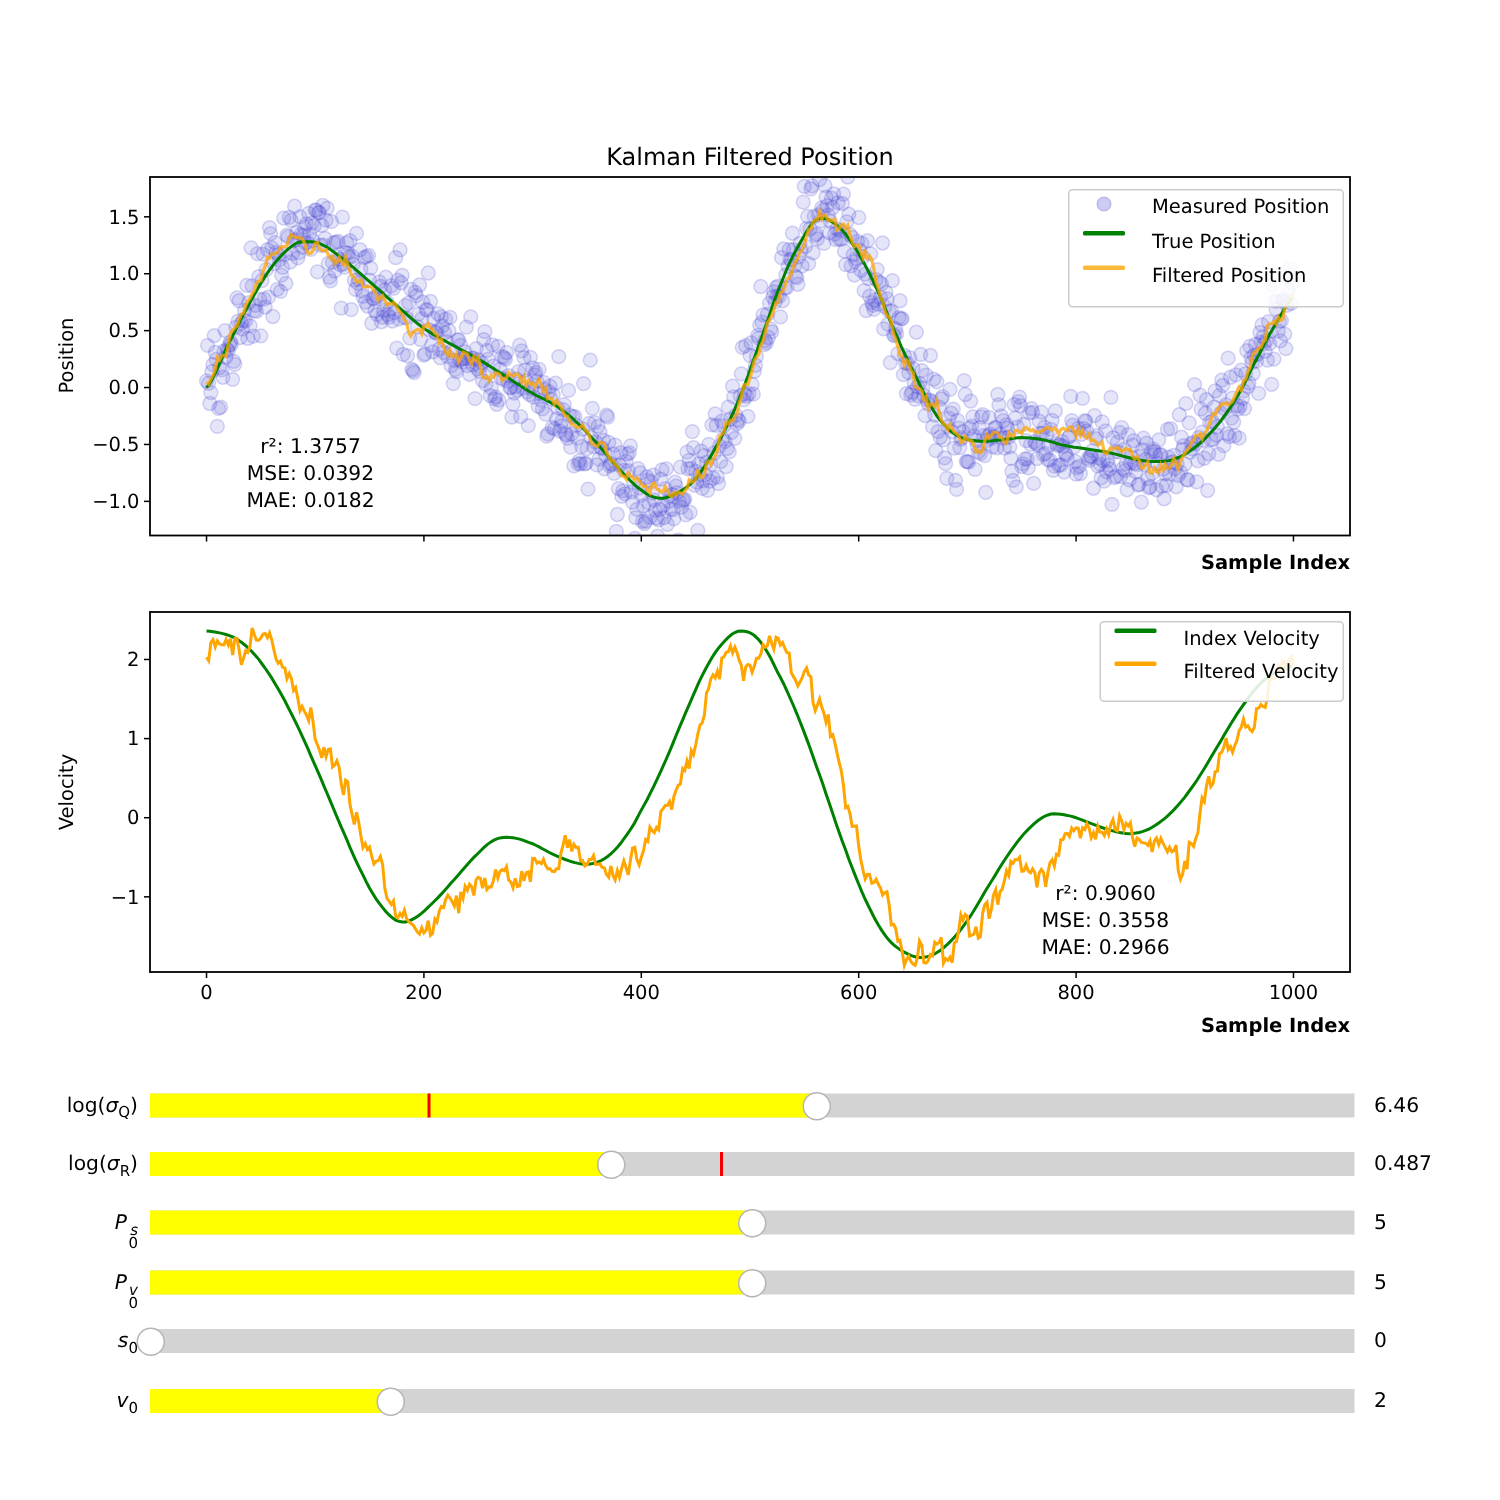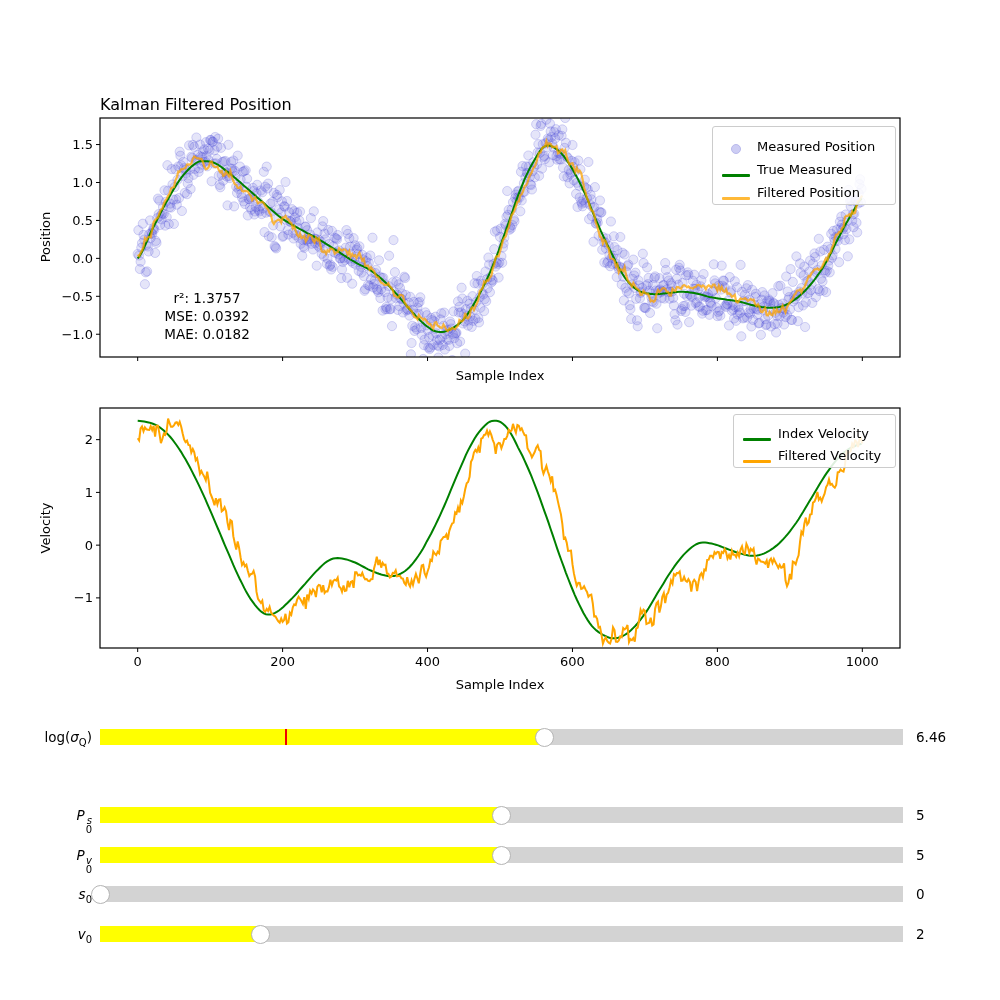--- a/index.html
+++ b/index.html
@@ -1,39 +1,39 @@
 <!DOCTYPE html>
 <html><head>
 <meta charset="utf-8">
 <style>
   html,body{margin:0;padding:0;background:#ffffff;}
   .fig{position:relative;width:1000px;height:1000px;background:#ffffff;overflow:hidden;
        font-family:"DejaVu Sans", sans-serif;color:#000;}
   svg{position:absolute;left:0;top:0;}
   svg text{font-family:"DejaVu Sans", sans-serif;fill:#000;}
 
-  .title{position:absolute;left:100px;width:800px;text-align:left;font-size:16px;line-height:19px;}
+  .title{position:absolute;left:100px;width:800px;text-align:center;font-size:16px;line-height:19px;}
   .pos-title{top:95px;}
   .vel-title{top:387px;}
-  .xlabel{position:absolute;left:100px;width:800px;text-align:center;font-size:13px;line-height:16px;}
+  .xlabel{position:absolute;left:100px;width:800px;text-align:right;font-size:13px;line-height:16px;font-weight:bold;}
   .pos-xlabel{top:368px;}
   .vel-xlabel{top:677px;}
   .ylabel{position:absolute;left:0;top:0;white-space:nowrap;font-size:13px;}
   .pos-ylabel{transform:translate(45px,237px) translate(-50%,-50%) rotate(-90deg);}
   .vel-ylabel{transform:translate(45px,528px) translate(-50%,-50%) rotate(-90deg);}
 
   .stats{position:absolute;width:180px;text-align:center;font-size:13.5px;line-height:18px;}
   .pos-stats{left:117px;top:289px;}
   .vel-stats{left:647px;top:587px;}
 
   .legend{position:absolute;border:1px solid #cccccc;border-radius:3px;
           background:rgba(255,255,255,0.87);box-sizing:border-box;padding:4px 8px;}
   .pos-legend{left:712px;top:126px;width:184px;}
   .vel-legend{left:733px;top:414px;width:163px;}
-  .lg-row{display:flex;align-items:flex-end;height:23px;gap:6px;}
+  .lg-row{display:flex;align-items:flex-start;height:23px;gap:17px;}
   .vel-legend .lg-row{height:22px;}
   .lg-sample{width:30px;display:flex;justify-content:center;align-items:center;flex:0 0 30px;}
   .lg-line{width:28px;height:3px;border-radius:1px;}
   .lg-dot{width:10px;height:10px;border-radius:50%;background:#cdcdf4;border:1px solid #b9b9ec;box-sizing:border-box;}
   .lg-label{font-size:13px;white-space:nowrap;}
 
   .sliders{position:absolute;left:0;top:0;width:1000px;height:1000px;}
   .slider-row{position:absolute;left:0;width:1000px;height:20px;}
   .slider-label{position:absolute;left:0;width:92px;top:0;text-align:right;font-size:13.5px;line-height:20px;white-space:nowrap;}
   .slider-label i{font-style:italic;}
@@ -1130,33 +1130,38 @@
     <div class="lg-row">
       <span class="lg-sample">
           <span class="lg-dot"></span>
         </span>
       <span class="lg-label">Measured Position</span>
     </div>
     <div class="lg-row">
       <span class="lg-sample">
           <span class="lg-line" style="background:#008000;"></span>
         </span>
-      <span class="lg-label">True Measured</span>
+      <span class="lg-label">True Position</span>
     </div>
     <div class="lg-row">
       <span class="lg-sample">
           <span class="lg-line" style="background:rgba(255,165,0,0.78);"></span>
         </span>
       <span class="lg-label">Filtered Position</span>
     </div>
   </div>
 
   <div class="xlabel vel-xlabel">Sample Index</div>
   <div class="ylabel vel-ylabel">Velocity</div>
 
+  <div class="stats vel-stats">
+    <div>r²: 0.9060</div>
+    <div>MSE: 0.3558</div>
+    <div>MAE: 0.2966</div>
+  </div>
 
   <div class="legend vel-legend">
     <div class="lg-row">
       <span class="lg-sample">
           <span class="lg-line" style="background:#008000;"></span>
         </span>
       <span class="lg-label">Index Velocity</span>
     </div>
     <div class="lg-row">
       <span class="lg-sample">
@@ -1169,20 +1174,29 @@
   <div class="sliders">
     <div class="slider-row" style="top:727px;">
       <span class="slider-label">log(<i>σ</i><sub>Q</sub>)</span>
       <div class="slider-track">
         <div class="slider-fill" style="width: 444.1px;"></div>
         <div class="slider-init" style="left: 185.3px;"></div>
         <div class="slider-handle" style="left: 434.6px;"></div>
       </div>
       <span class="slider-value">6.46</span>
     </div>
+    <div class="slider-row" style="top:766px;">
+      <span class="slider-label">log(<i>σ</i><sub>R</sub>)</span>
+      <div class="slider-track">
+        <div class="slider-fill" style="width: 307.5px;"></div>
+        <div class="slider-init" style="left: 380.4px;"></div>
+        <div class="slider-handle" style="left: 298px;"></div>
+      </div>
+      <span class="slider-value">0.487</span>
+    </div>
     <div class="slider-row" style="top:805px;">
       <span class="slider-label"><i>P</i><span class="supsub">
             <span class="ss-sup">s</span>
             <span class="ss-sub">0</span>
           </span></span>
       <div class="slider-track">
         <div class="slider-fill" style="width: 401.5px;"></div>
 
         <div class="slider-handle" style="left: 392px;"></div>
       </div>

